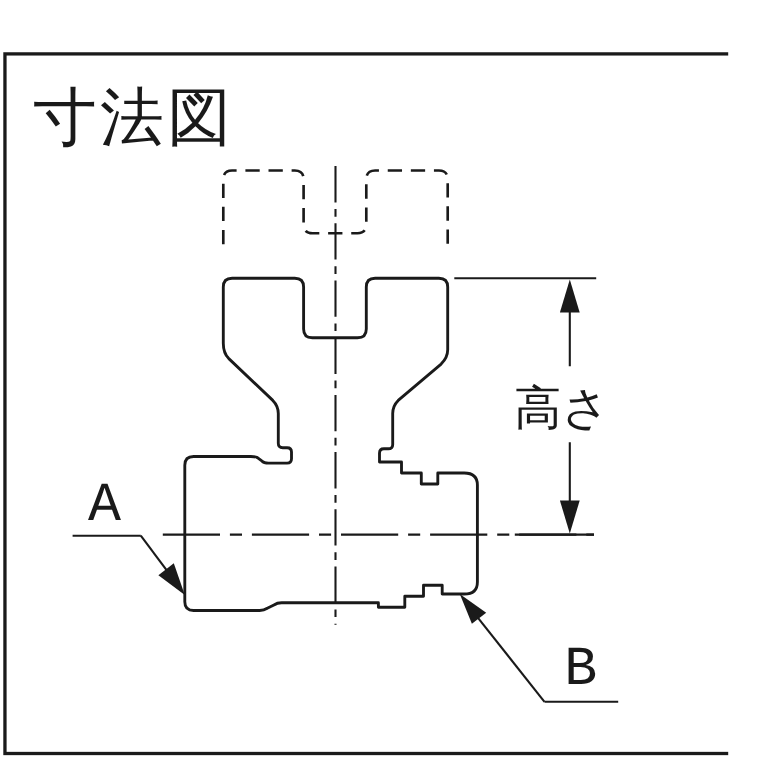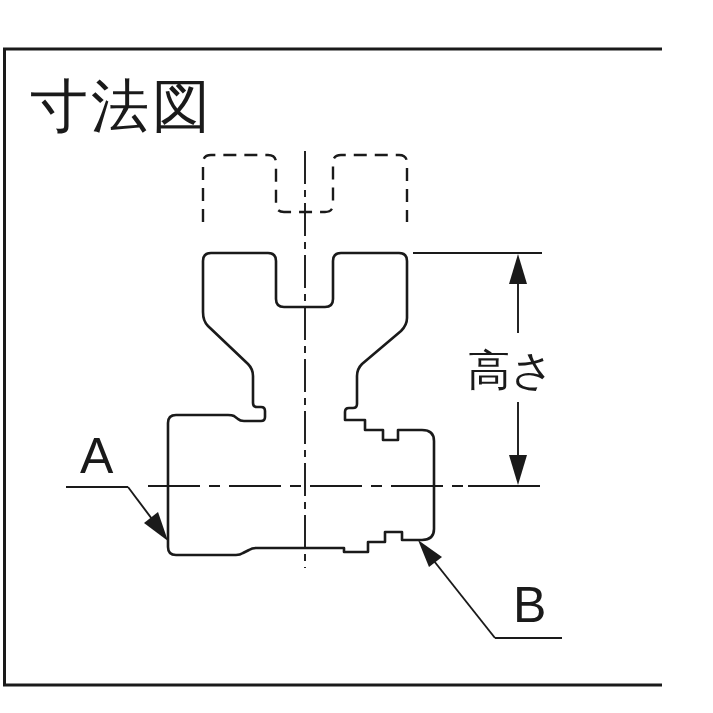--- a/index.html
+++ b/index.html
@@ -1,19 +1,19 @@
 <!DOCTYPE html>
 <html style="--line: #1a1a1a; --bg: #ffffff;"><head>
 <meta charset="utf-8">
 <style>
   :root { --line:#1a1a1a; --bg:#ffffff; }
   html,body { margin:0; padding:0; background:var(--bg); }
   .stage {
     position:relative; width:662px; height:713px; background:var(--bg);
-    font-family:Liberation Sans, sans-serif; overflow:hidden;
+    font-family:Liberation Mono, monospace; overflow:hidden;
   }
   svg { position:absolute; left:0; top:0; }
   .outline  { fill:none; stroke:var(--line); stroke-width:2.6; stroke-linejoin:round; stroke-linecap:round; }
   .phantom  { fill:none; stroke:var(--line); stroke-width:2.4; stroke-linejoin:round; stroke-linecap:butt; stroke-dasharray:13 8; }
   .cline    { fill:none; stroke:var(--line); stroke-width:1.9; stroke-linecap:butt; }
   .thin     { fill:none; stroke:var(--line); stroke-width:1.9; stroke-linecap:butt; }
   .arrow    { fill:var(--line); stroke:none; }
   .frame    { fill:none; stroke:var(--line); stroke-width:3; }
   text      { fill:var(--line); }
   .title-t  { font-size:58px; letter-spacing:3px; }

